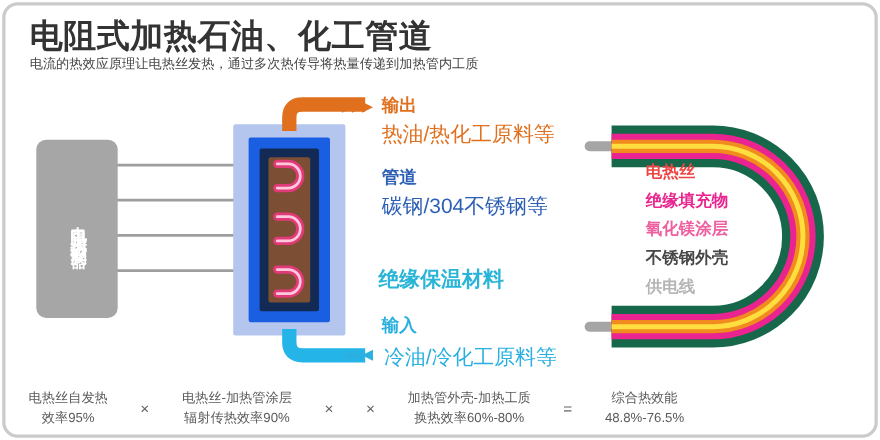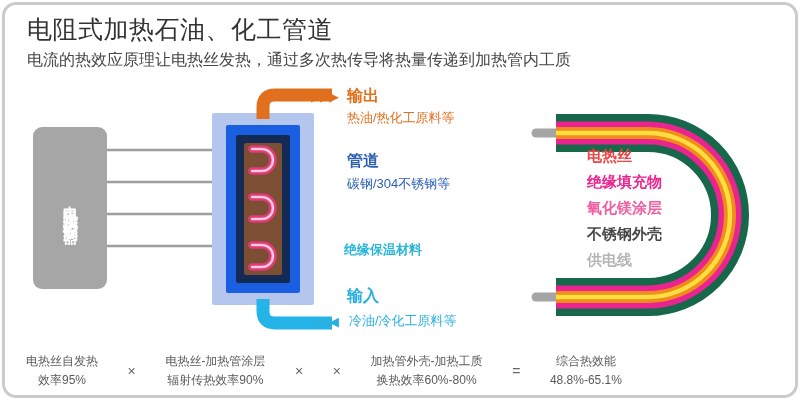--- a/index.html
+++ b/index.html
@@ -1,32 +1,32 @@
 <!DOCTYPE html>
 <html><head>
 <meta charset="utf-8">
 <style>
   * { box-sizing: border-box; margin: 0; padding: 0; }
   html, body { width: 800px; height: 400px; background: #fff; overflow: hidden; }
   body { position: relative; font-family: "Liberation Sans", "DejaVu Sans", sans-serif; }
   .frame { position: absolute; inset: 2px; border: 3px solid #cbcbcb; border-radius: 14px; pointer-events: none; }
   .abs { position: absolute; }
-  .title { left: 27px; top: 13px; font-size: 25px; font-weight: 400; color: #333; letter-spacing: 0.5px; }
-  .subtitle { left: 27px; top: 50px; font-size: 16px; color: #454545; }
+  .title { left: 27px; top: 13px; font-size: 30px; font-weight: 700; color: #333; letter-spacing: 0.5px; }
+  .subtitle { left: 27px; top: 50px; font-size: 12px; color: #454545; }
   .diagram { position: absolute; left: 0; top: 85px; width: 800px; height: 265px; }
   .controller { left: 33px; top: 42px; width: 74px; height: 162px; background: #a6a6a6; border-radius: 9px;
                 display: flex; align-items: center; justify-content: center; }
   .controller span { writing-mode: vertical-rl; color: #fff; font-size: 15px; letter-spacing: 4px; font-weight: 600; }
   .arrows { font-size: 13px; letter-spacing: -1px; }
   .t-orange { color: #e0701e; }
   .t-blue { color: #2d5fb5; }
   .t-cyan { color: #29b0e0; }
   .t-teal { color: #2ab5d8; }
   .flow-title { font-size: 16px; font-weight: 700; text-align: center; }
-  .flow-desc { font-size: 13px; }
+  .flow-desc { font-size: 19px; }
   .tube-label { font-size: 15px; font-weight: 600; }
   .formula { position: absolute; left: 0; top: 348px; width: 648px; height: 46px;
              display: flex; align-items: center; justify-content: space-between; padding: 0 26px; }
   .f-item { font-size: 12px; color: #5a5a5a; text-align: center; line-height: 1.6; }
   .f-op { font-size: 14px; color: #666; }
   svg { position: absolute; left: 0; top: 0; }
 </style>
 </head>
 <body>
 
@@ -114,15 +114,15 @@
   </div>
   <div class="f-op">×</div>
   <div class="f-op">×</div>
   <div class="f-item">
     <div>加热管外壳-加热工质</div>
     <div>换热效率60%-80%</div>
   </div>
   <div class="f-op">=</div>
   <div class="f-item">
     <div>综合热效能</div>
-    <div>48.8%-65.1%</div>
+    <div>48.8%-76.5%</div>
   </div>
 </div>
 
 </body></html>

